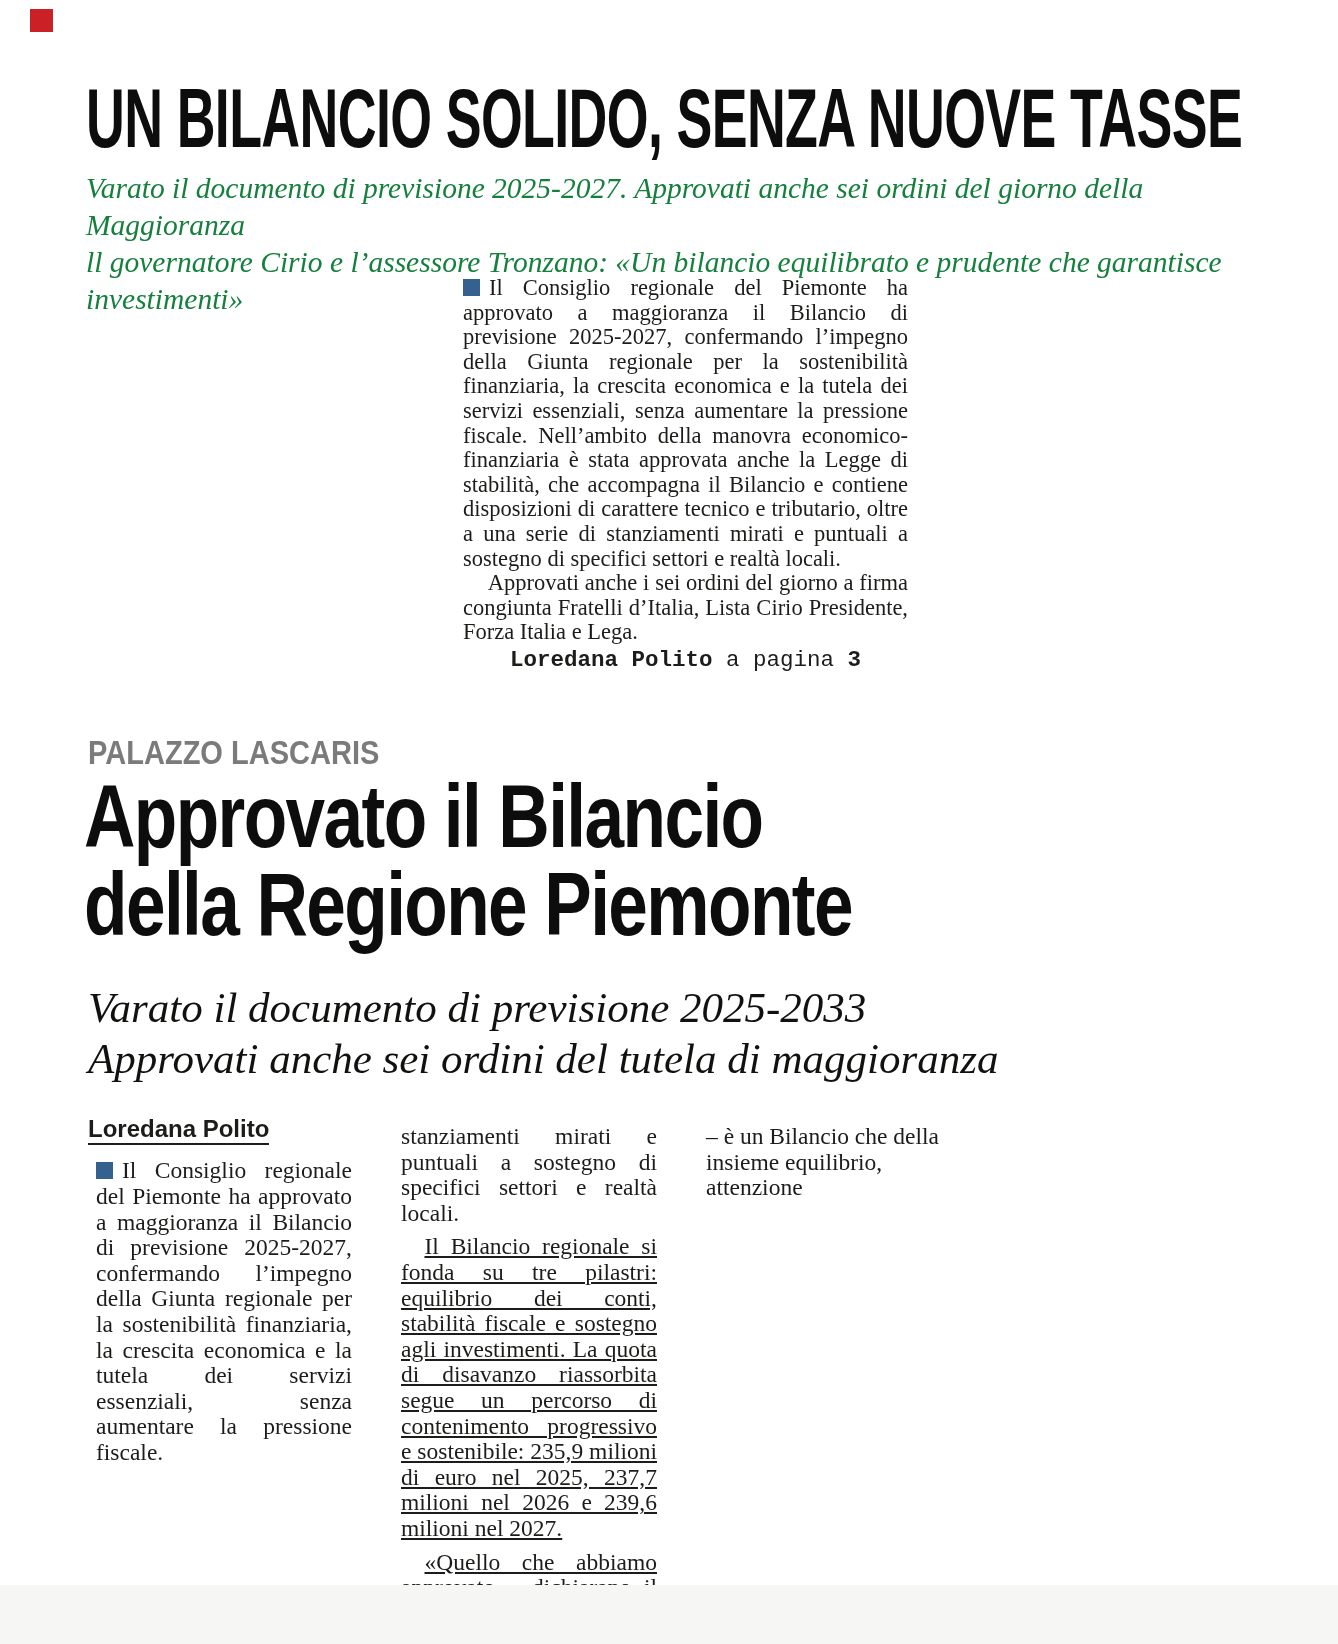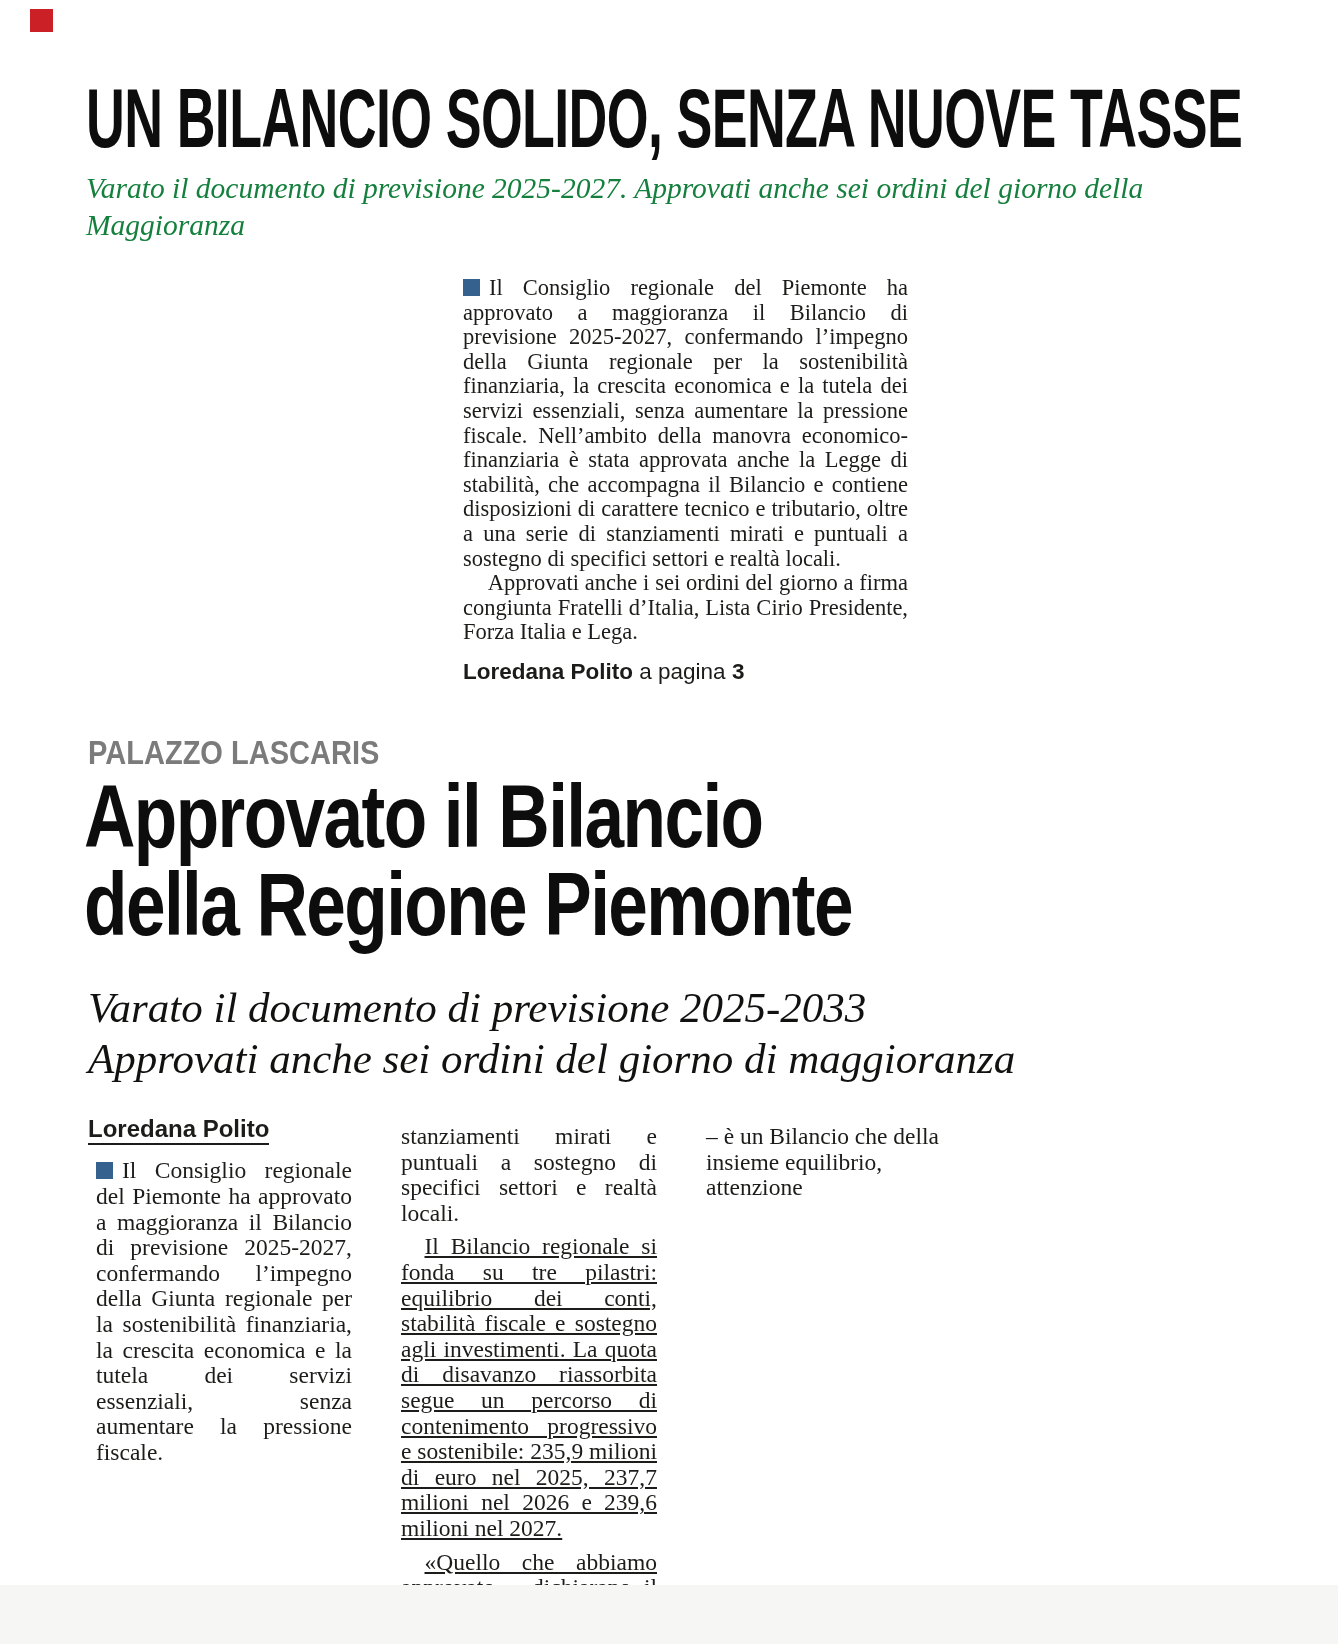--- a/index.html
+++ b/index.html
@@ -42,24 +42,24 @@
     text-align:justify;
   }
   .summary-col p{margin:0;}
   .summary-col p.indent{text-indent:1.1em;}
   .bullet{
     display:inline-block;width:17px;height:17px;
     margin-right:9px;
     vertical-align:-1px;
   }
   .summary-byline{
-    margin-top:15px;
-    font-family:Liberation Sans, sans-serif;
+    margin-top:3px;
+    font-family:Liberation Mono, monospace;
     font-size:22.5px;
-    text-align:left;
+    text-align:center;
   }
   .summary-byline .b{font-weight:bold;}
   
   .kicker{
     position:absolute;left:88px;top:736px;
     font-family:"Liberation Sans", sans-serif;
     font-weight:bold;
     font-size:33px;line-height:1;
     white-space:nowrap;
     transform:scaleX(0.88);
@@ -107,20 +107,21 @@
 <body>
 
 <div class="page">
 
   <div class="marker" style="background-color: rgb(203, 32, 38);"></div>
 
   <div class="top-headline">UN BILANCIO SOLIDO, SENZA NUOVE TASSE</div>
 
   <div class="top-subtitle">
     <div>Varato il documento di previsione 2025-2027. Approvati anche sei ordini del giorno della Maggioranza</div>
+    <div>ll governatore Cirio e l’assessore Tronzano: «Un bilancio equilibrato e prudente che garantisce investimenti»</div>
   </div>
 
   <div class="summary-col">
     <p><span class="bullet" style="background-color: rgb(53, 97, 142);"></span><span>Il Consiglio regionale del Piemonte ha approvato a maggioranza il Bilancio di previsione 2025-2027, confermando l’impegno della Giunta regionale per la sostenibilità finanziaria, la crescita economica e la tutela dei servizi essenziali, senza aumentare la pressione fiscale. Nell’ambito della manovra economico-finanziaria è stata approvata anche la Legge di stabilità, che accompagna il Bilancio e contiene disposizioni di carattere tecnico e tributario, oltre a una serie di stanziamenti mirati e puntuali a sostegno di specifici settori e realtà locali.</span></p>
     <p class="indent">Approvati anche i sei ordini del giorno a firma congiunta Fratelli d’Italia, Lista Cirio Presidente, Forza Italia e Lega.</p>
     <div class="summary-byline">
       <span class="b">Loredana Polito</span>
       <span>a pagina</span>
       <span class="b">3</span>
     </div>
@@ -128,21 +129,21 @@
 
   <div class="kicker" style="color: rgb(123, 123, 123);">PALAZZO LASCARIS</div>
 
   <div class="main-headline">
     <div>Approvato il Bilancio</div>
     <div>della Regione Piemonte</div>
   </div>
 
   <div class="main-subhead">
     <div>Varato il documento di previsione 2025-2033</div>
-    <div>Approvati anche sei ordini del giorno di maggioranza</div>
+    <div>Approvati anche sei ordini del tutela di maggioranza</div>
   </div>
 
   <div class="columns">
 
     <div class="col">
       <span class="col-byline">Loredana Polito</span>
       <p><span class="bullet" style="background-color: rgb(53, 97, 142);"></span><span>Il Consiglio regionale del Piemonte ha approvato a maggioranza il Bilancio di previsione 2025-2027, confermando l’impegno della Giunta regionale per la sostenibilità finanziaria, la crescita economica e la tutela dei servizi essenziali, senza aumentare la pressione fiscale.</span></p>
     </div>
 
     <div class="col">

